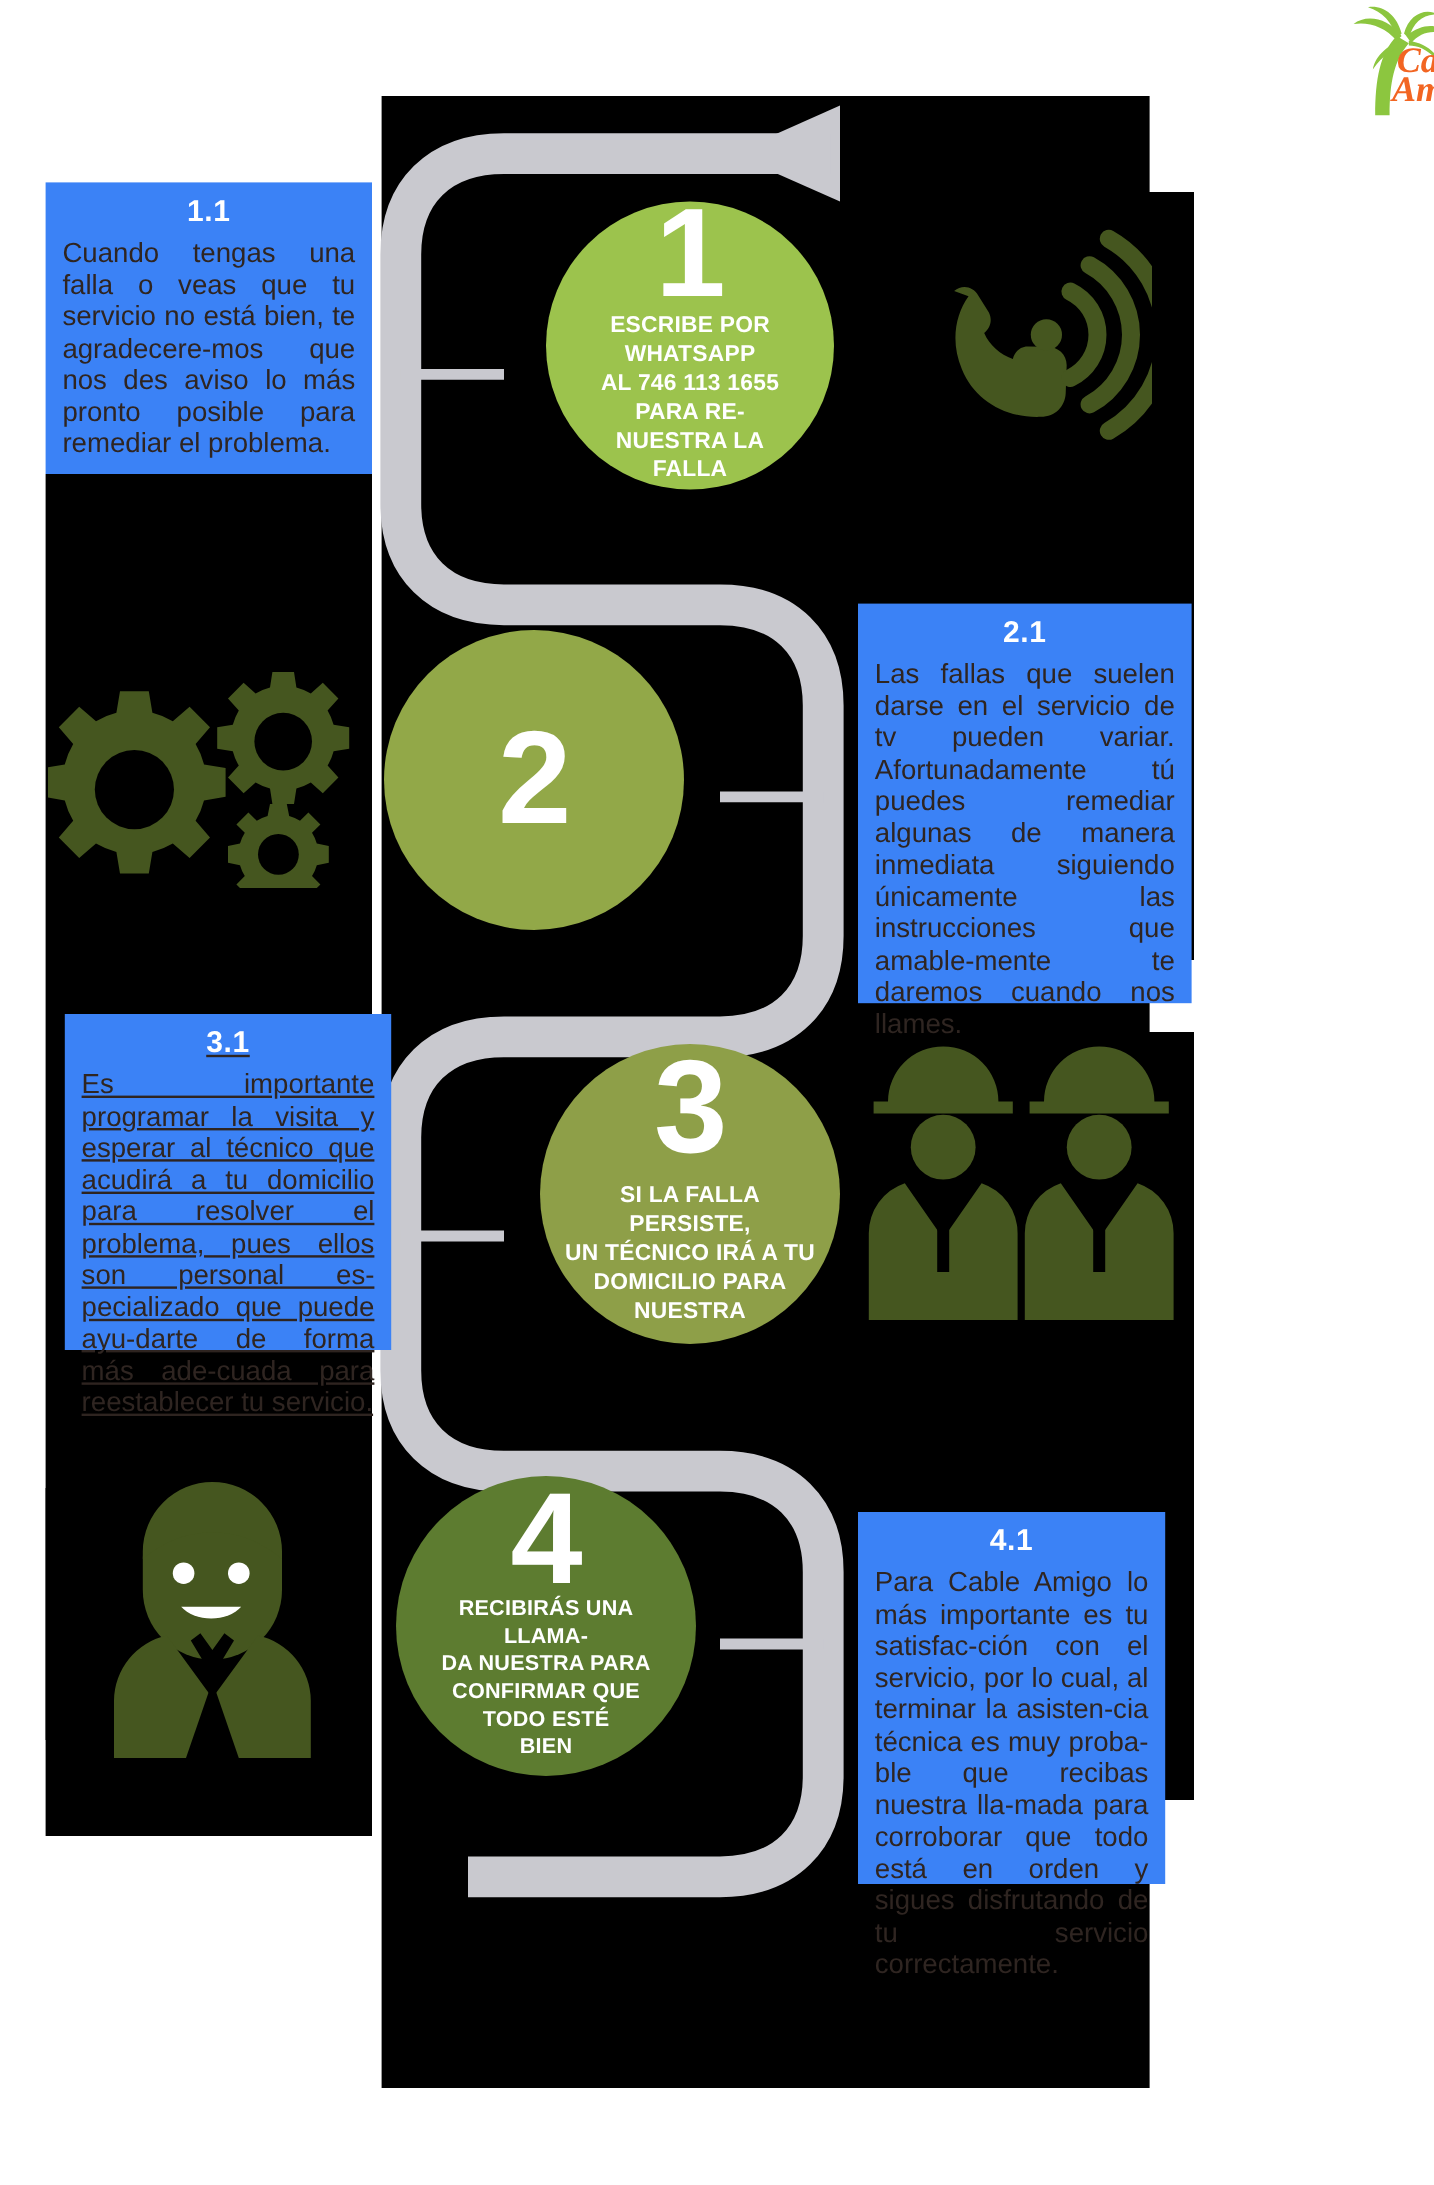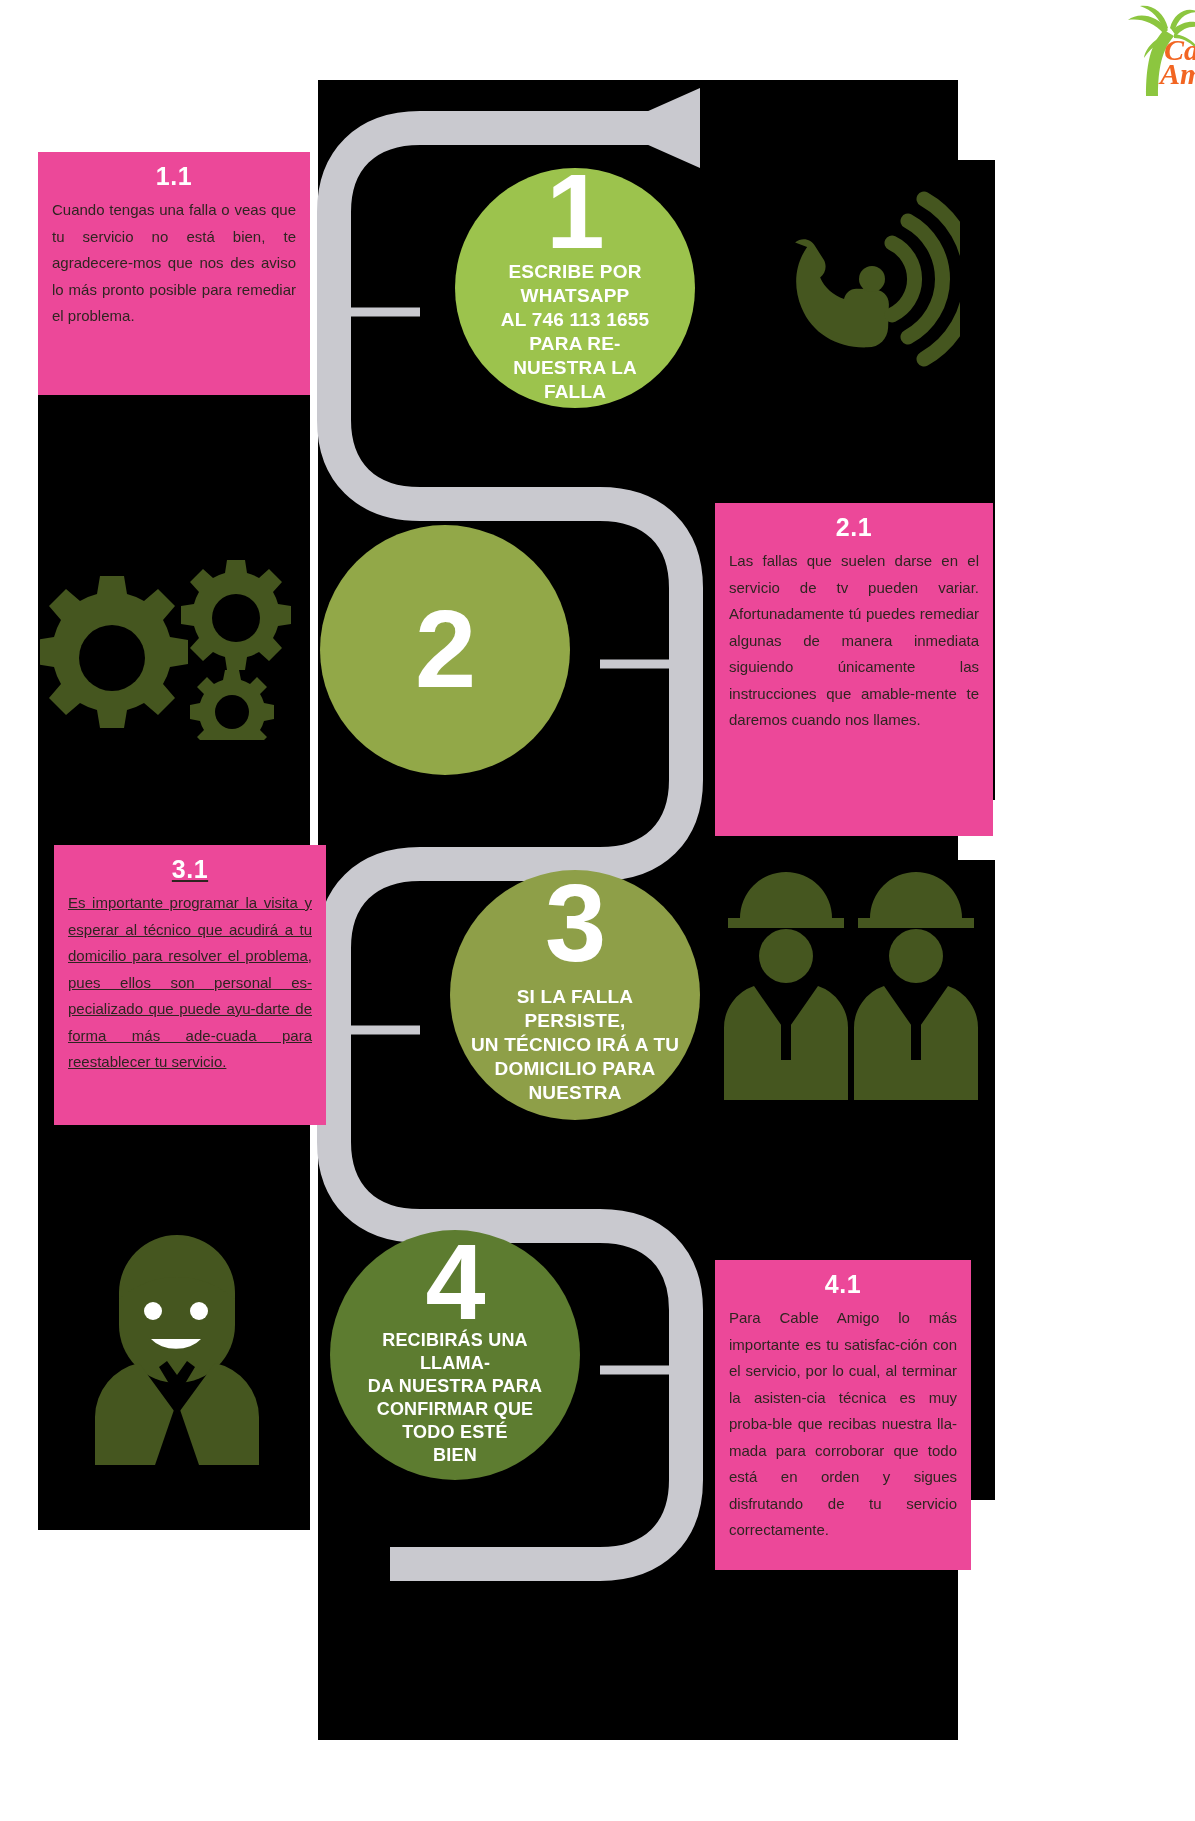--- a/index.html
+++ b/index.html
@@ -20,36 +20,36 @@
   #logo {
     position:absolute; left:1098px; top:4px;
     width:152px; height:96px;
   }
   #logo svg { display:block; }
   
   #ribbon { position:absolute; left:300px; top:80px; width:450px; height:1660px; }
   
   .info {
     position:absolute;
-    background:#ec4899;
+    background:#3b82f6;
     color:#2e2420;
     padding:10px 14px 14px 14px;
   }
   .info .num {
     display:block;
     text-align:center;
     color:#ffffff;
     font-weight:bold;
     font-size:25px;
     letter-spacing:.5px;
     margin-bottom:6px;
   }
   .info .body {
     display:block;
-    font-size:15px;
+    font-size:23px;
     line-height:26.5px;
     text-align:justify;
     text-align-last:left;
     color:#2f2521;
     hyphens:manual;
   }
   
   .circ {
     position:absolute;
     border-radius:50%;

